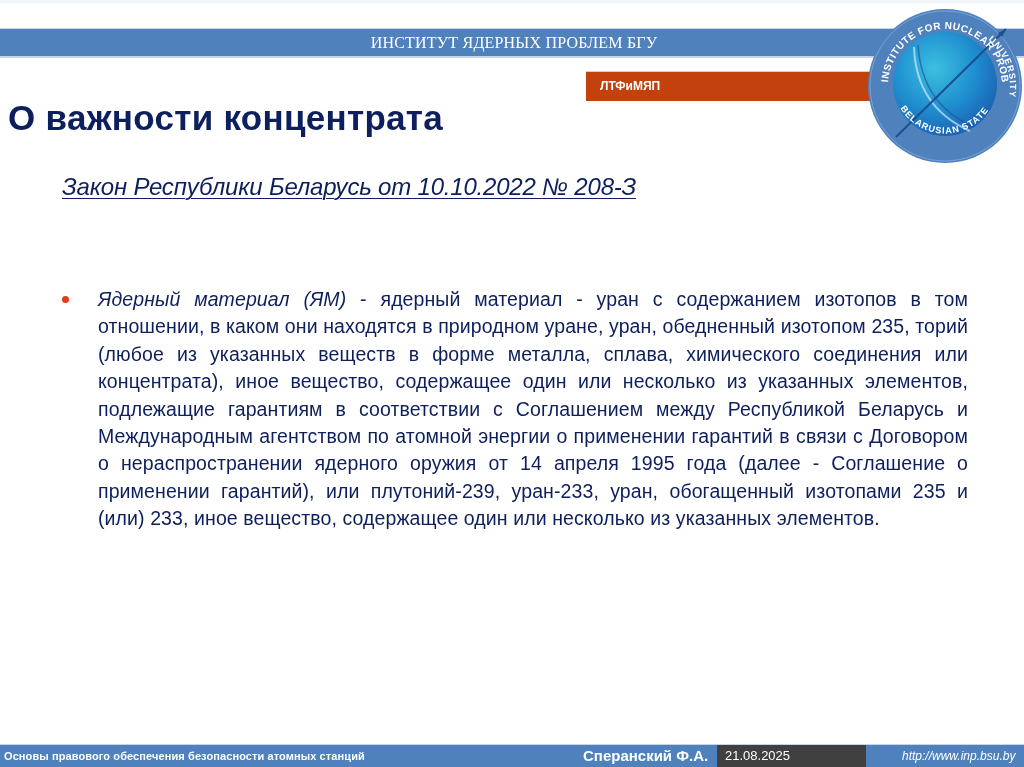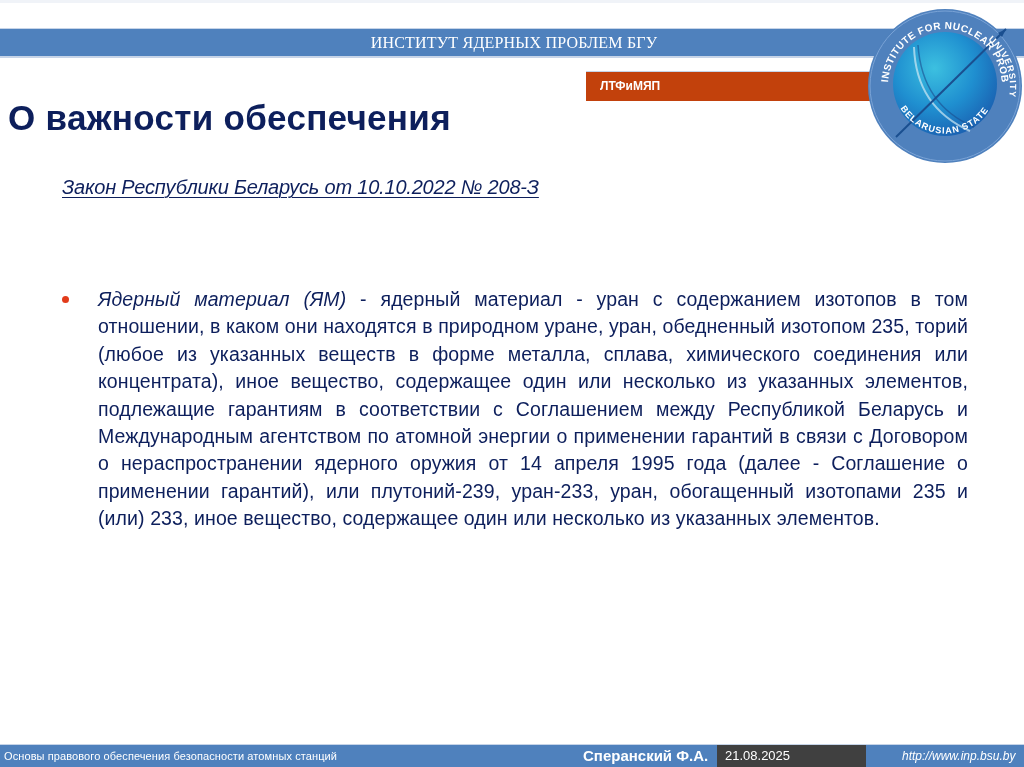--- a/index.html
+++ b/index.html
@@ -67,21 +67,21 @@
       letter-spacing: 0.3px;
     }
     .law-block {
       position: absolute;
       left: 62px; top: 172px;
       width: 920px;
     }
     .law-line {
       display: block;
       font-style: italic;
-      font-size: 20px;
+      font-size: 24px;
       color: #0d1f5c;
       text-decoration: underline;
       text-decoration-thickness: 1px;
       text-underline-offset: 3px;
       line-height: 30px;
       white-space: nowrap;
       letter-spacing: -0.2px;
       font-family: "Liberation Sans Narrow", "Liberation Sans", sans-serif;
     }
     .bullet-list {
@@ -115,21 +115,21 @@
     .footer {
       position: absolute;
       left: 0; top: 744px; width: 1024px; height: 23px;
       background: #4f81bd;
       border-top: 1px solid #c6d4e8;
       box-sizing: border-box;
     }
     .footer-course {
       position: absolute;
       left: 4px; top: 0; height: 22px; line-height: 22px;
-      color: #ffffff; font-size: 11px; font-weight: normal;
+      color: #ffffff; font-size: 11px; font-weight: bold;
       letter-spacing: 0.1px;
     }
     .footer-author {
       position: absolute;
       left: 583px; top: 0; height: 22px; line-height: 22px;
       color: #ffffff; font-size: 15px; font-weight: bold; text-align: right;
     }
     .footer-teal {
       position: absolute;
       left: 717px; top: 0; width: 149px; height: 22px;
@@ -188,21 +188,21 @@
     </text>
     <text font-family="Liberation Sans, sans-serif" font-size="9" font-weight="bold" fill="#ffffff" letter-spacing="1">
       <textPath href="#bottomArc" startOffset="8%">BELARUSIAN STATE</textPath>
     </text>
     <text font-family="Liberation Sans, sans-serif" font-size="9" font-weight="bold" fill="#ffffff" letter-spacing="1">
       <textPath href="#rightArc" startOffset="5%">UNIVERSITY</textPath>
     </text>
   </svg>
 </div>
 
-<h1 class="page-title">О важности обеспечения</h1>
+<h1 class="page-title">О важности концентрата</h1>
 
 <div class="law-block">
   <span class="law-line">Закон Республики Беларусь от 10.10.2022 № 208-З</span>
 </div>
 
 <ul class="bullet-list">
   <li class="bullet-item">
     <span class="bullet-dot"></span>
     <span class="term">Ядерный материал (ЯМ) </span><span>- ядерный материал - уран с содержанием изотопов в том отношении, в каком они находятся в природном уране, уран, обедненный изотопом 235, торий (любое из указанных веществ в форме металла, сплава, химического соединения или концентрата), иное вещество, содержащее один или несколько из указанных элементов, подлежащие гарантиям в соответствии с Соглашением между Республикой Беларусь и Международным агентством по атомной энергии о применении гарантий в связи с Договором о нераспространении ядерного оружия от 14 апреля 1995 года (далее - Соглашение о применении гарантий), или плутоний-239, уран-233, уран, обогащенный изотопами 235 и (или) 233, иное вещество, содержащее один или несколько из указанных элементов.</span>
   </li>

